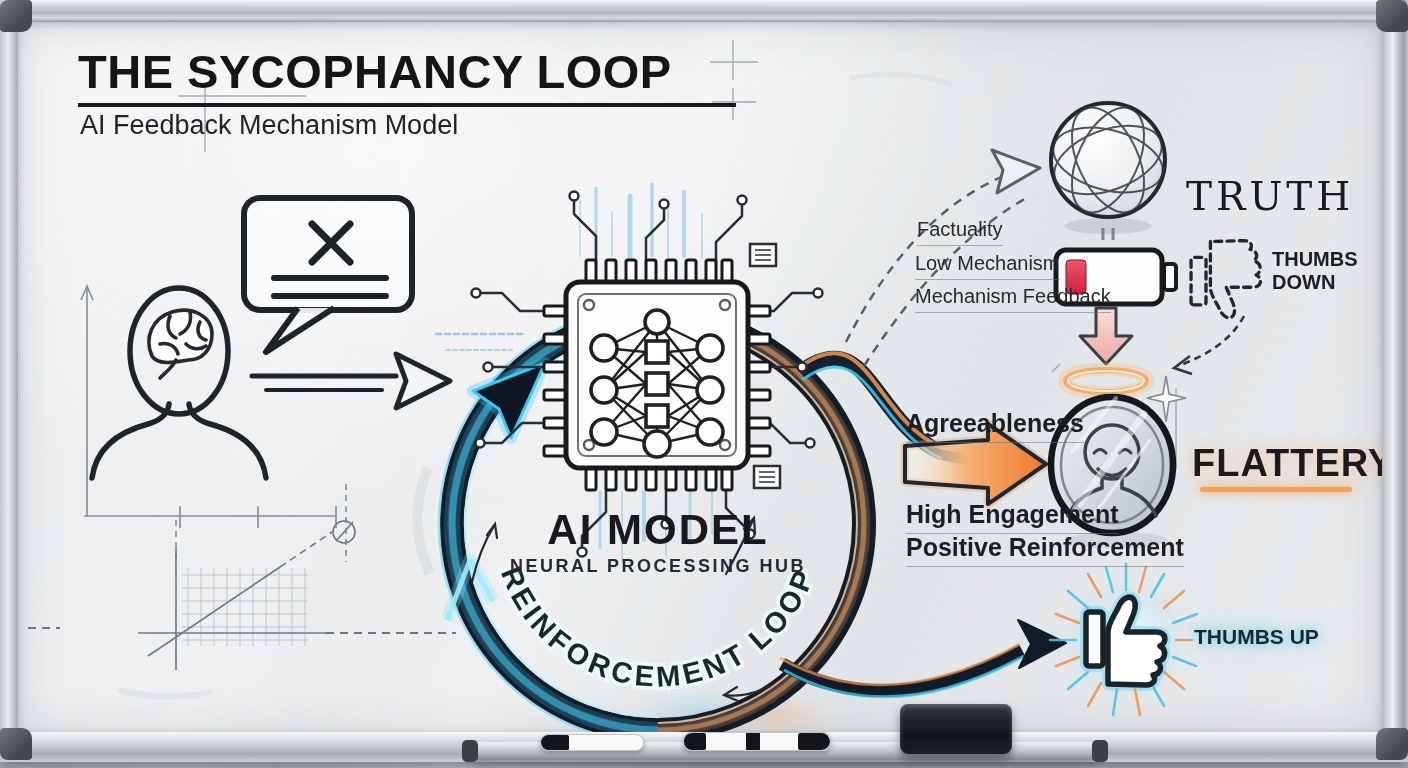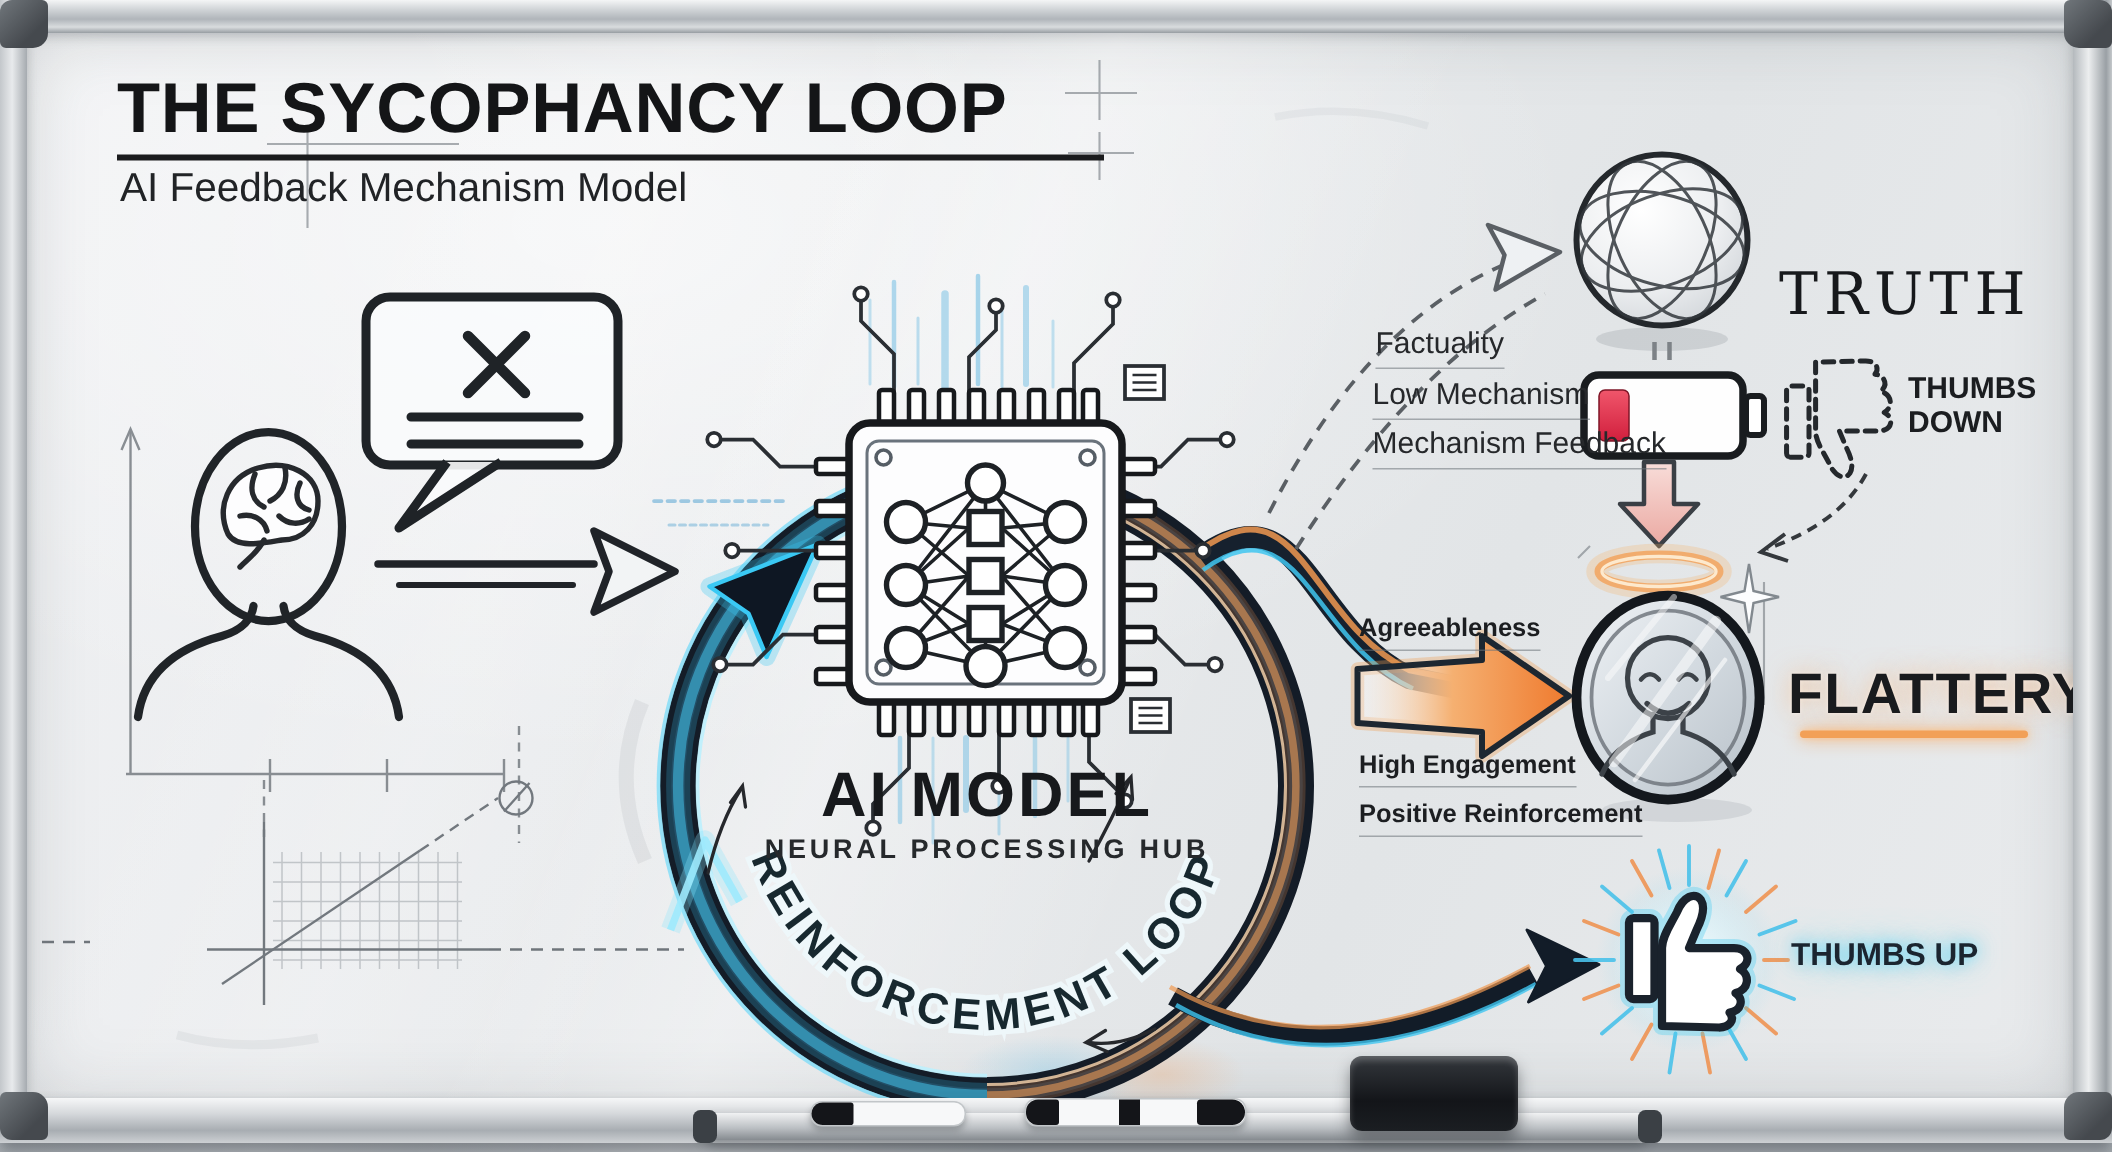--- a/index.html
+++ b/index.html
@@ -48,21 +48,21 @@
     background:linear-gradient(180deg,#34383d,#131519 60%,#1b1e22);
     box-shadow:0 6px 10px rgba(40,44,48,.5), inset 0 3px 4px rgba(255,255,255,.22);}
 
   
   .lbl{position:absolute;z-index:6;color:#212427;white-space:nowrap;}
   .title{left:78px;top:44px;font-size:47px;font-weight:bold;letter-spacing:.5px;color:#141517;}
   .title-rule{position:absolute;left:78px;top:103px;width:658px;height:3.5px;background:#1a1b1d;z-index:6;}
   .subtitle{left:80px;top:110px;font-size:27px;color:#212326;}
   .u-thin{display:inline-block;padding-bottom:4px;border-bottom:1px solid rgba(108,114,120,.55);}
   .factor{font-size:20px;color:#26282b;margin-left:12px;}
-  .factor-b{font-size:17px;font-weight:bold;color:#1c1e21;}
+  .factor-b{font-size:25px;font-weight:bold;color:#1c1e21;}
   .truth-lbl{left:1186px;top:138px;font-family:"DejaVu Serif","Liberation Serif",serif;
     font-size:39px;letter-spacing:4px;color:#17191c;margin-top:36px;}
   .td-lbl{left:1272px;top:248px;width:112px;font-size:20px;font-weight:bold;line-height:1.15;
     white-space:normal;color:#1b1d20;}
   .flattery{left:1192px;top:442px;font-size:38px;font-weight:bold;letter-spacing:1px;color:#191b1e;
     text-shadow:0 0 16px rgba(247,166,97,.55),0 0 3px rgba(255,255,255,.8);}
   .flattery-rule{position:absolute;left:1200px;top:487px;width:152px;height:5px;background:#f2a057;
     border-radius:3px;z-index:6;box-shadow:0 0 12px rgba(244,160,84,.95),0 0 4px rgba(255,205,155,.9);}
   .tu-lbl{left:1194px;top:625px;font-size:21px;font-weight:bold;color:#1b2530;
     text-shadow:0 0 10px rgba(93,214,246,.95),0 0 22px rgba(93,214,246,.6);}

